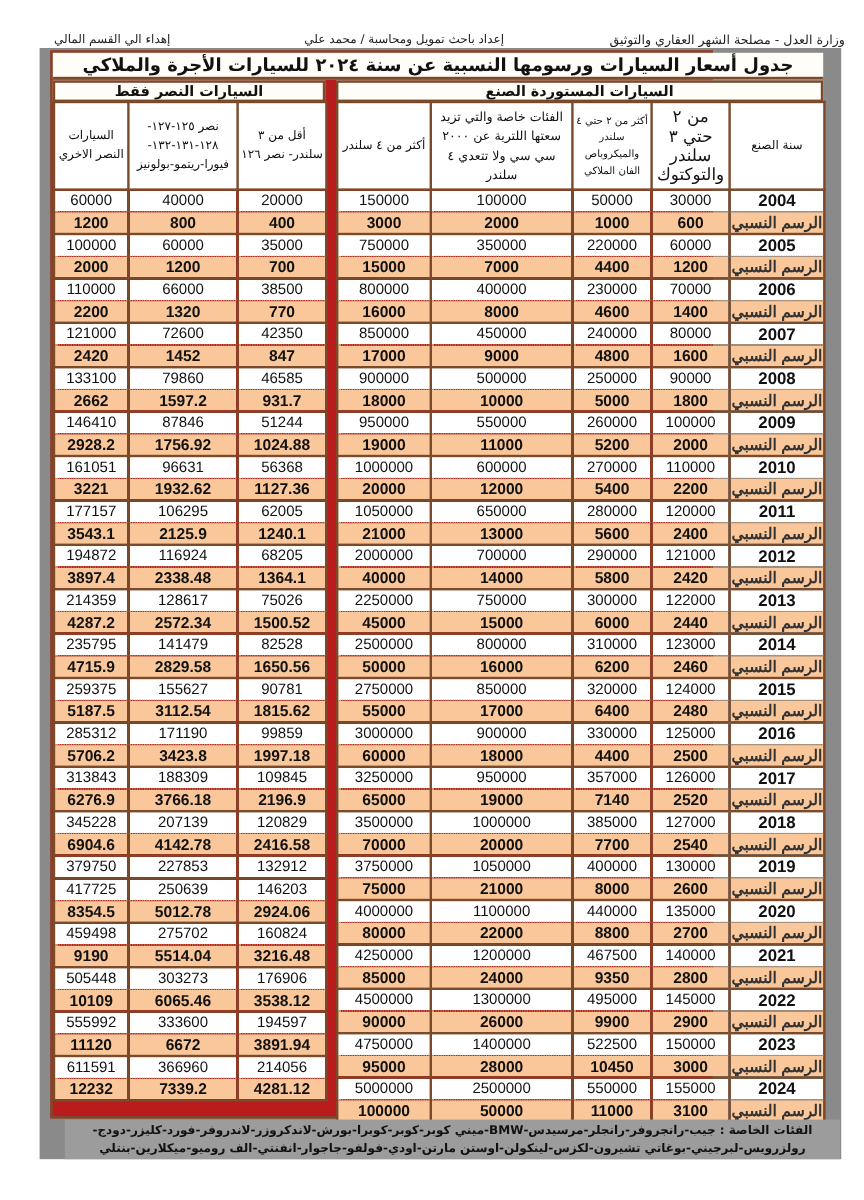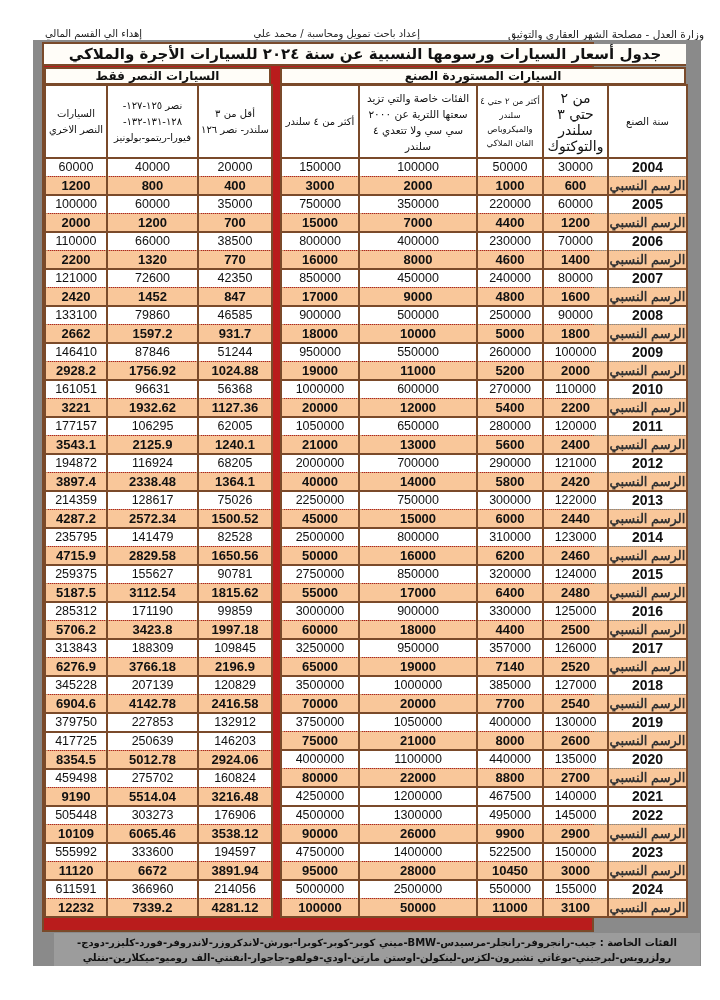--- a/index.html
+++ b/index.html
@@ -533,20 +533,27 @@
             <td>2700</td>
             <td class="fee-label">الرسم النسبي</td>
           </tr>
           <tr class="price">
             <td>4250000</td>
             <td>1200000</td>
             <td>467500</td>
             <td>140000</td>
             <td class="year">2021</td>
           </tr>
+          <tr class="fee">
+            <td>85000</td>
+            <td>24000</td>
+            <td>9350</td>
+            <td>2800</td>
+            <td class="fee-label">الرسم النسبي</td>
+          </tr>
           <tr class="price">
             <td>4500000</td>
             <td>1300000</td>
             <td>495000</td>
             <td>145000</td>
             <td class="year">2022</td>
           </tr>
           <tr class="fee">
             <td>90000</td>
             <td>26000</td>

